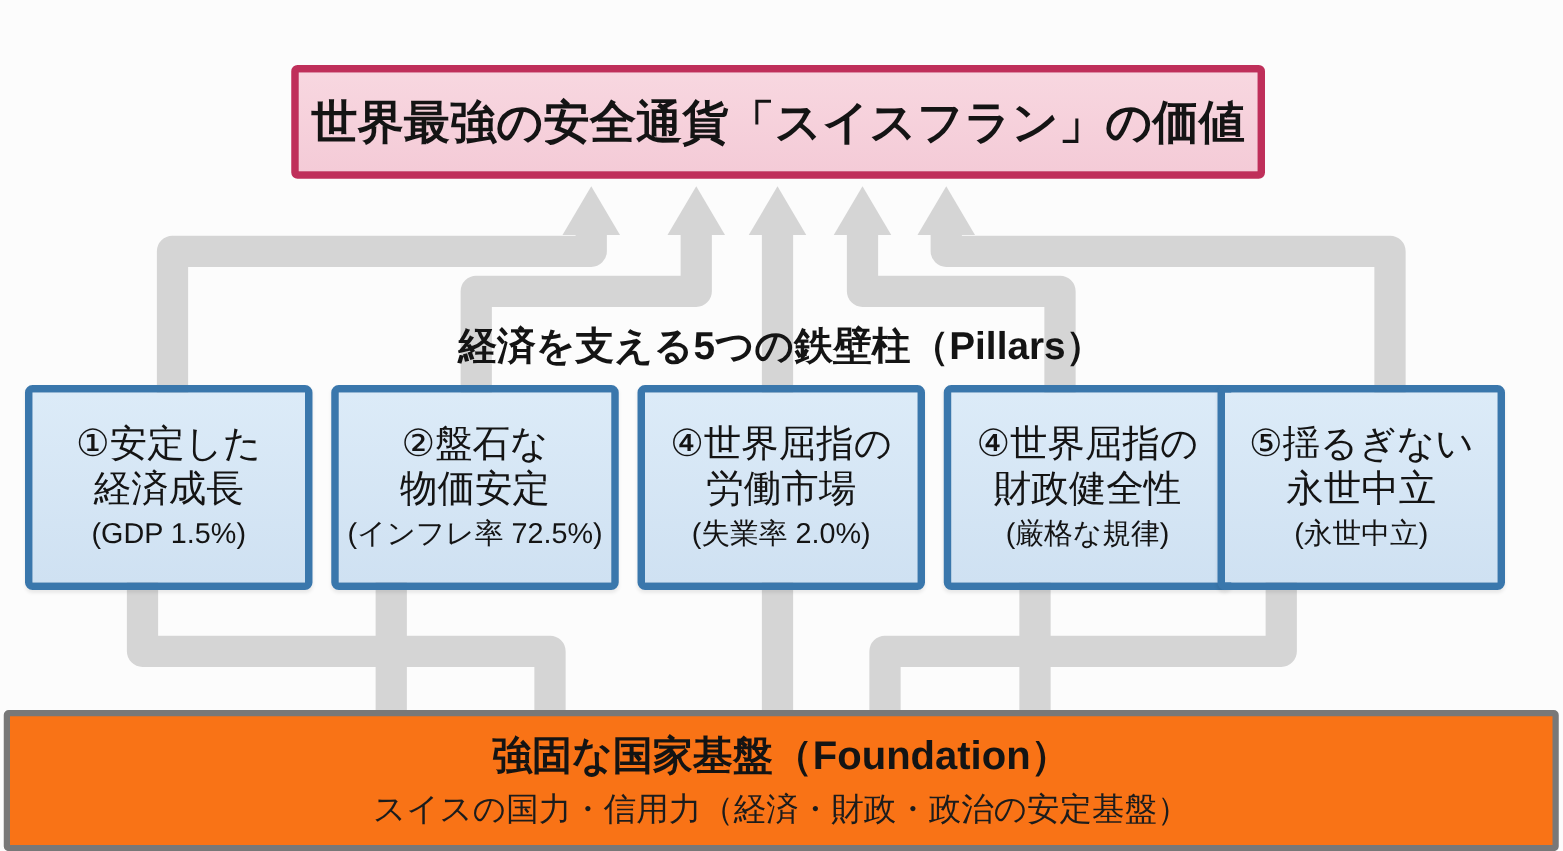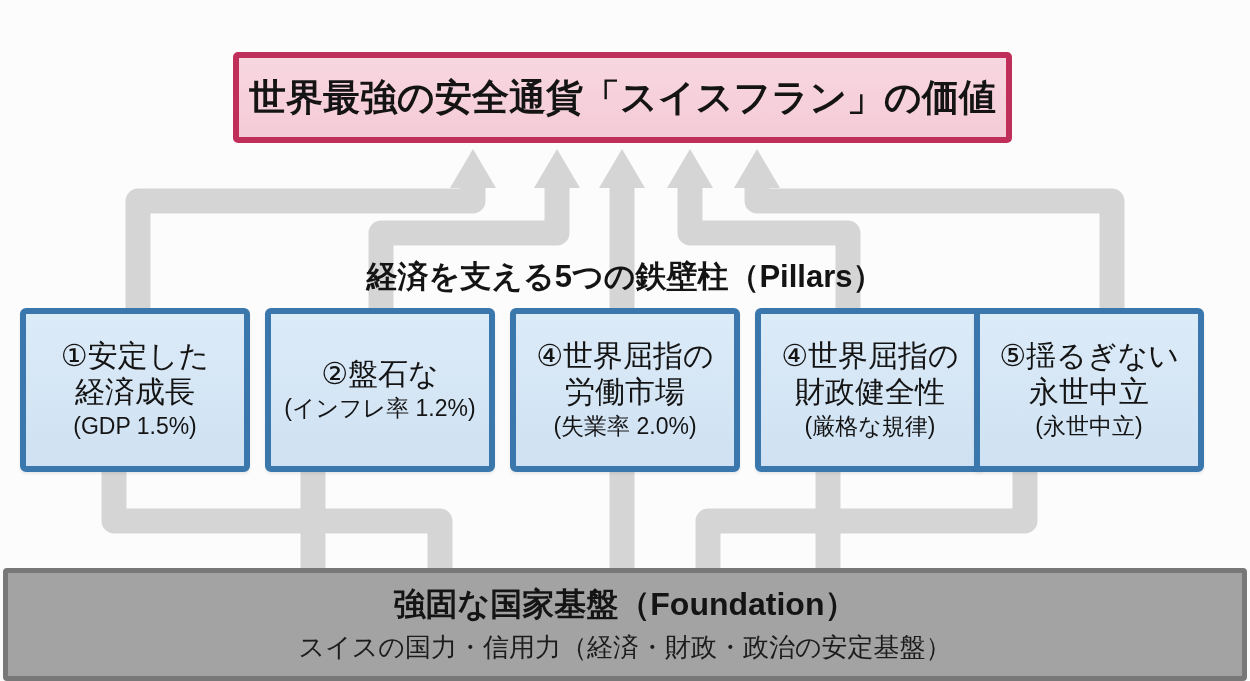--- a/index.html
+++ b/index.html
@@ -60,21 +60,21 @@
     font-size:23px; font-weight:400; color:#141414;
     line-height:1.35; white-space:nowrap;
   }
   .pillar-1{left:20px;} .pillar-2{left:265px;} .pillar-3{left:510px;}
   .pillar-4{left:755px;} .pillar-5{left:974px;}
   
   .foundation{
     position:absolute; z-index:2;
     left:3px; top:568px; width:1244px; height:113px;
     box-sizing:border-box;
-    background:#a3a3a3;
+    background:#f97316;
     border:5px solid #787878;
     border-radius:4px;
     display:flex; flex-direction:column;
     align-items:center; justify-content:flex-start;
     padding-top:13px;
   }
   .foundation .f1{
     font-size:32px; font-weight:800; color:#141414;
     line-height:1.15; white-space:nowrap;
   }
@@ -112,21 +112,22 @@
   <div class="pillars-label">経済を支える5つの鉄壁柱（Pillars）</div>
 
   <div class="pillar pillar-1">
     <div class="l1">①安定した</div>
     <div class="l2">経済成長</div>
     <div class="l3">(GDP 1.5%)</div>
   </div>
 
   <div class="pillar pillar-2">
     <div class="l1">②盤石な</div>
-    <div class="l3">(インフレ率 1.2%)</div>
+    <div class="l2">物価安定</div>
+    <div class="l3">(インフレ率 72.5%)</div>
   </div>
 
   <div class="pillar pillar-3">
     <div class="l1">④世界屈指の</div>
     <div class="l2">労働市場</div>
     <div class="l3">(失業率 2.0%)</div>
   </div>
 
   <div class="pillar pillar-4">
     <div class="l1">④世界屈指の</div>

